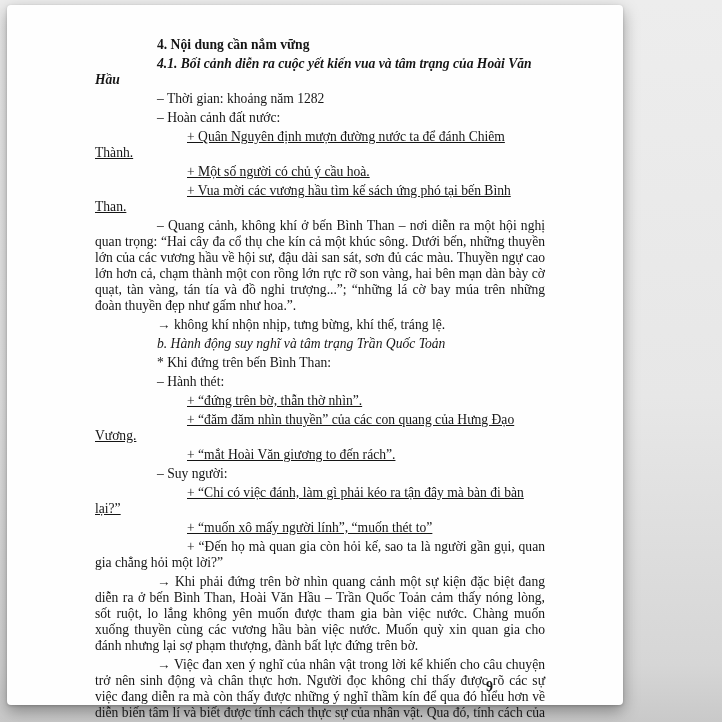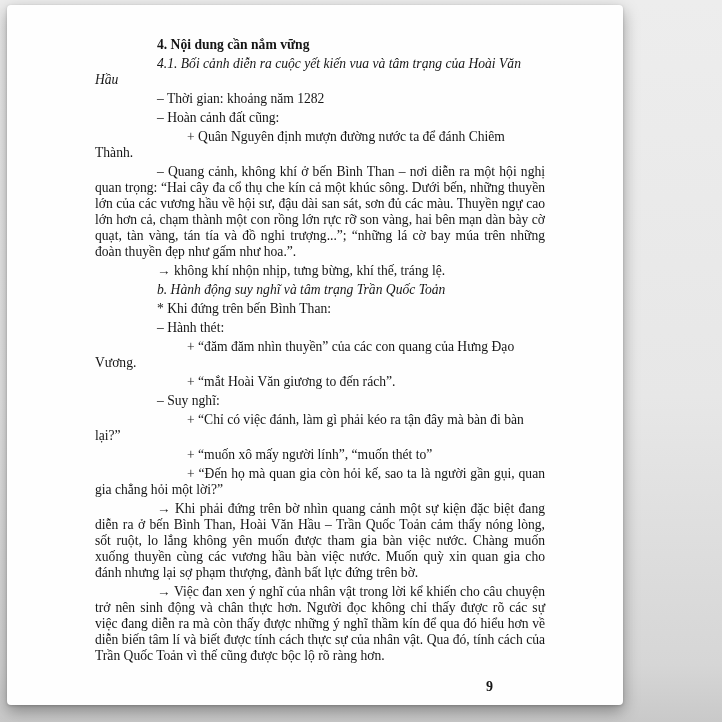--- a/index.html
+++ b/index.html
@@ -34,25 +34,25 @@
     top: 32px;
     color: #151515;
     font-size: 13.6px;
     line-height: 16px;
   }
   .block {
     margin: 0 0 3px 0;
     text-indent: 62px;
   }
   .t-heading { font-weight: 700; }
-  .t-subheading { font-weight: 400; font-style: italic; }
+  .t-subheading { font-weight: 700; font-style: italic; }
   .t-italic-heading { font-style: italic; }
   .t-dash-item { }
   .t-star-item { }
-  .t-plus-item { text-indent: 92px; }
+  .t-plus-item { text-indent: 92px; text-decoration: underline; }
   .t-plus-paragraph { text-indent: 92px; text-align: justify; }
   .t-paragraph { text-align: justify; }
   .t-arrow-paragraph { text-align: justify; }
   .t-arrow-note { }
   .page-num {
     position: absolute;
     right: 130px;
     bottom: 10px;
     font-size: 14px;
     font-weight: 700;
@@ -61,30 +61,33 @@
 </style>
 </head>
 <body>
 
 <div class="photo">
   <div class="page">
     <div class="doc">
         <div class="block t-heading">4. Nội dung cần nắm vững</div>
         <div class="block t-subheading">4.1. Bối cảnh diễn ra cuộc yết kiến vua và tâm trạng của Hoài Văn Hầu</div>
         <div class="block t-dash-item">– Thời gian: khoảng năm 1282</div>
-        <div class="block t-dash-item">– Hoàn cảnh đất cũng:</div>
+        <div class="block t-dash-item">– Hoàn cảnh đất nước:</div>
         <div class="block t-plus-item">+ Quân Nguyên định mượn đường nước ta để đánh Chiêm Thành.</div>
+        <div class="block t-plus-item">+ Một số người có chủ ý cầu hoà.</div>
+        <div class="block t-plus-item">+ Vua mời các vương hầu tìm kế sách ứng phó tại bến Bình Than.</div>
         <div class="block t-paragraph">– Quang cảnh, không khí ở bến Bình Than – nơi diễn ra một hội nghị quan trọng: “Hai cây đa cổ thụ che kín cả một khúc sông. Dưới bến, những thuyền lớn của các vương hầu về hội sư, đậu dài san sát, sơn đủ các màu. Thuyền ngự cao lớn hơn cả, chạm thành một con rồng lớn rực rỡ son vàng, hai bên mạn dàn bày cờ quạt, tàn vàng, tán tía và đồ nghi trượng...”; “những lá cờ bay múa trên những đoàn thuyền đẹp như gấm như hoa.”.</div>
         <div class="block t-arrow-note">→ không khí nhộn nhịp, tưng bừng, khí thế, tráng lệ.</div>
         <div class="block t-italic-heading">b. Hành động suy nghĩ và tâm trạng Trần Quốc Toản</div>
         <div class="block t-star-item">* Khi đứng trên bến Bình Than:</div>
         <div class="block t-dash-item">– Hành thét:</div>
+        <div class="block t-plus-item">+ “đứng trên bờ, thẫn thờ nhìn”.</div>
         <div class="block t-plus-item">+ “đăm đăm nhìn thuyền” của các con quang của Hưng Đạo Vương.</div>
         <div class="block t-plus-item">+ “mắt Hoài Văn giương to đến rách”.</div>
-        <div class="block t-dash-item">– Suy nghĩ:</div>
+        <div class="block t-dash-item">– Suy người:</div>
         <div class="block t-plus-item">+ “Chỉ có việc đánh, làm gì phải kéo ra tận đây mà bàn đi bàn lại?”</div>
         <div class="block t-plus-item">+ “muốn xô mấy người lính”, “muốn thét to”</div>
         <div class="block t-plus-paragraph">+ “Đến họ mà quan gia còn hỏi kế, sao ta là người gần gụi, quan gia chẳng hỏi một lời?”</div>
         <div class="block t-arrow-paragraph">→ Khi phải đứng trên bờ nhìn quang cảnh một sự kiện đặc biệt đang diễn ra ở bến Bình Than, Hoài Văn Hầu – Trần Quốc Toản cảm thấy nóng lòng, sốt ruột, lo lắng không yên muốn được tham gia bàn việc nước. Chàng muốn xuống thuyền cùng các vương hầu bàn việc nước. Muốn quỳ xin quan gia cho đánh nhưng lại sợ phạm thượng, đành bất lực đứng trên bờ.</div>
         <div class="block t-arrow-paragraph">→ Việc đan xen ý nghĩ của nhân vật trong lời kể khiến cho câu chuyện trở nên sinh động và chân thực hơn. Người đọc không chỉ thấy được rõ các sự việc đang diễn ra mà còn thấy được những ý nghĩ thầm kín để qua đó hiểu hơn về diễn biến tâm lí và biết được tính cách thực sự của nhân vật. Qua đó, tính cách của Trần Quốc Toản vì thế cũng được bộc lộ rõ ràng hơn.</div>
       </div>
     <div class="page-num">9</div>
   </div>
 </div>
 

